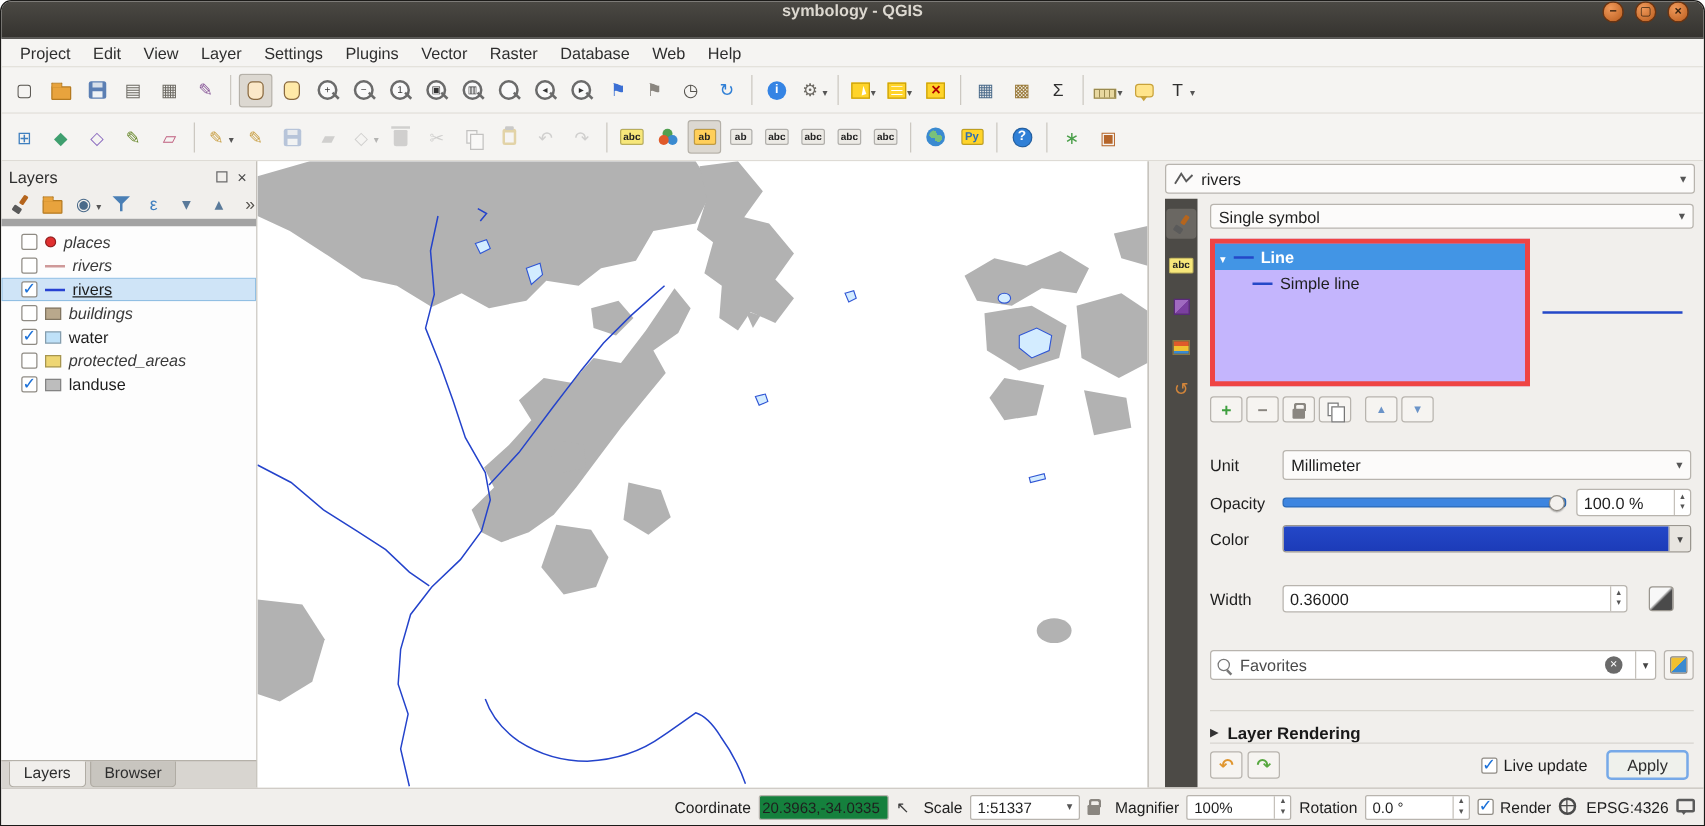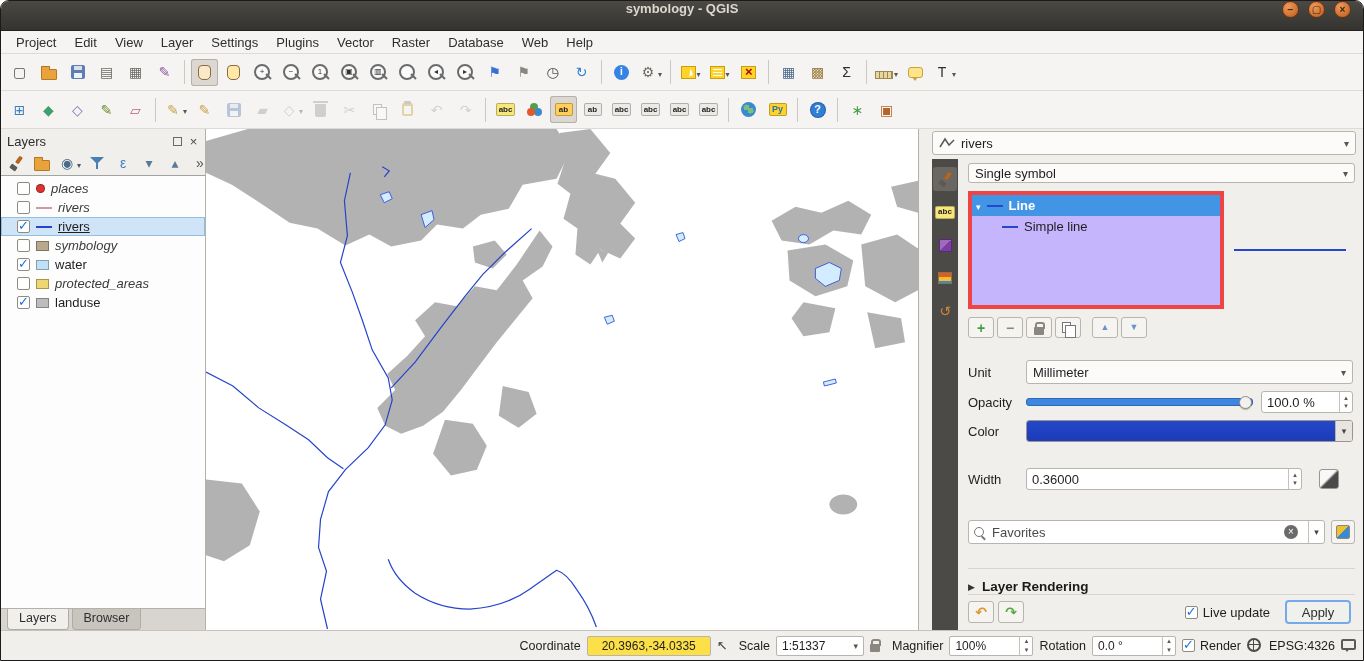--- a/index.html
+++ b/index.html
@@ -87,21 +87,21 @@
   .main{flex:1;display:flex;min-height:0}
   .layers-panel{width:205px;flex:0 0 205px;display:flex;flex-direction:column;background:#f1efec;border-right:1px solid #b5b1a9}
   .panel-title{height:20px;flex:0 0 20px;display:flex;align-items:center;justify-content:space-between;padding:0 6px;font-size:13px;color:#2e2e2e;margin-top:2px}
   .ptools{display:flex;align-items:center;gap:6px}
   .pbtn{width:11px;height:11px;display:inline-flex;align-items:center;justify-content:center}
   .pbtn.float{width:9px;height:9px;border:1.5px solid #6a6a6a}
   .pbtn.closex::before{content:'×';font-size:13px;color:#4a4a4a;line-height:1}
   .layers-toolbar{height:24px;flex:0 0 24px;display:flex;align-items:center;padding:0 2px}
   .layers-toolbar .tb-btn{min-width:24px;height:22px}
   .layers-toolbar .tb-btn:last-child{margin-left:auto}
-  .layer-list{flex:1;background:#fdfdfd;border-top:1px solid #a3a3a3;padding-top:3px;overflow:hidden}
+  .layer-list{flex:1;background:#fdfdfd;border-top:6px solid #a3a3a3;padding-top:3px;overflow:hidden}
   .layer-row{display:flex;align-items:center;height:19px;padding-left:16px;gap:6px}
   .layer-row.sel{background:#cfe4f7;box-shadow:inset 0 0 0 1px #91bfe3}
   .cb{width:13px;height:13px;border:1px solid #8f8b84;background:#fff;border-radius:2px;position:relative;flex:0 0 13px}
   .cb.checked::after{content:'✓';position:absolute;top:-3px;left:0;font-size:13px;color:#1c71d8;font-weight:bold}
   .ly-ic{flex:0 0 auto}
   .ly-ic.point{width:9px;height:9px;border-radius:50%;border:1px solid rgba(0,0,0,.35)}
   .ly-ic.line{width:16px;height:2px}
   .ly-ic.fill{width:13px;height:10px;border:1px solid rgba(0,0,0,.3)}
   .ly-name{color:#1e1e1e;white-space:nowrap}
   .ly-name.it{font-style:italic;color:#3a3a3a}
@@ -175,21 +175,21 @@
   .cb-wrap.push{margin-left:auto}
   .apply-btn{margin-left:10px;margin-right:4px;min-width:66px;height:24px;border:2px solid #76a9e8;border-radius:4px;background:#eff1ec;font-size:13px;color:#2e2e2e;font-family:inherit}
 
   
   .statusbar{flex:0 0 30px;background:#f1efec;border-top:1px solid #c5c1bb;display:flex;align-items:center;padding:0 6px;gap:6px;font-size:12.5px}
   .locate{width:270px;flex:0 0 270px;height:21px;border:1px solid #b8b4ae;border-radius:11px;background:#fbfaf8;display:flex;align-items:center;padding:0 9px;gap:5px}
   .locate-input{border:none;outline:none;background:transparent;flex:1;font-size:12.5px;color:#333;font-family:inherit;min-width:0}
   .locate-input::placeholder{color:#8a8680}
   .sb-right{margin-left:auto;display:flex;align-items:center;gap:6px;flex:0 0 auto}
   .sb-label{color:#1e1e1e;white-space:nowrap}
-  .sb-input{width:124px;height:20px;border:1px solid #b8b4ae;border-radius:2px;background:#fde047;text-align:center;font-size:12px;font-family:inherit;color:#1e1e1e}
+  .sb-input{width:104px;height:20px;border:1px solid #b8b4ae;border-radius:2px;background:#15803d;text-align:left;font-size:12px;font-family:inherit;color:#1e1e1e}
   .sb-combo{width:88px;height:20px;border:1px solid #b8b4ae;border-radius:2px;background:#fff;display:flex;align-items:center;padding:0 5px;font-size:12px}
   .sb-combo::after{content:'▾';margin-left:auto;font-size:9px;color:#555}
   .sb-spin{width:84px;height:20px;border:1px solid #b8b4ae;border-radius:2px;background:#fff;display:flex;align-items:center;font-size:12px}
   .sb-spin > span:first-child{flex:1;padding:0 5px;white-space:nowrap}
   .sb-ic{display:inline-block;position:relative;width:16px;height:16px}
 </style>
 </head>
 <body>
 
 <div class="window">
@@ -474,21 +474,21 @@
             <span class="ly-name it">rivers</span>
           </div>
           <div class="layer-row sel">
             <span class="cb checked"></span>
             <span class="ly-ic line" style="background: rgb(39, 66, 210);"></span>
             <span class="ly-name und">rivers</span>
           </div>
           <div class="layer-row">
             <span class="cb"></span>
             <span class="ly-ic fill" style="background: rgb(185, 168, 140);"></span>
-            <span class="ly-name it">symbology</span>
+            <span class="ly-name it">buildings</span>
           </div>
           <div class="layer-row">
             <span class="cb checked"></span>
             <span class="ly-ic fill" style="background: rgb(191, 225, 248);"></span>
             <span class="ly-name">water</span>
           </div>
           <div class="layer-row">
             <span class="cb"></span>
             <span class="ly-ic fill" style="background: rgb(238, 214, 115);"></span>
             <span class="ly-name it">protected_areas</span>

